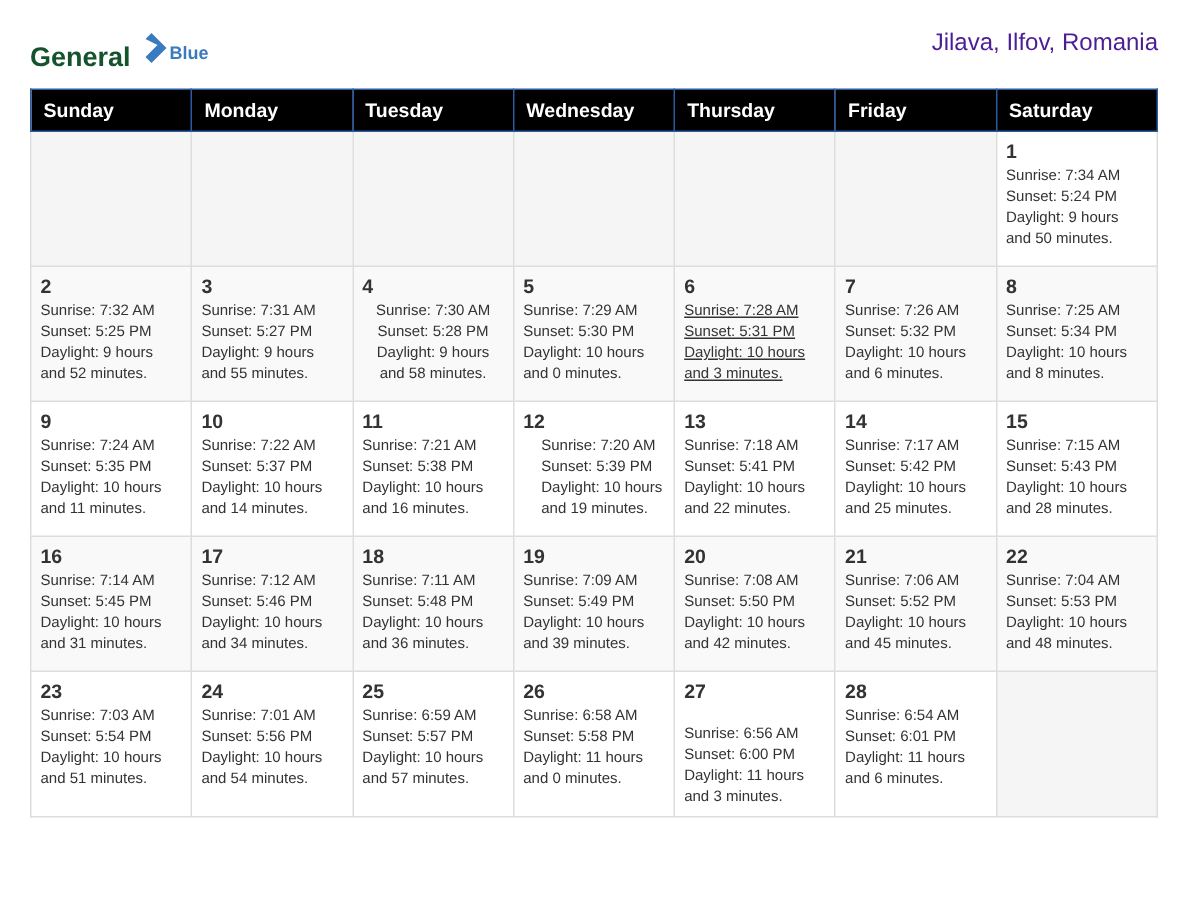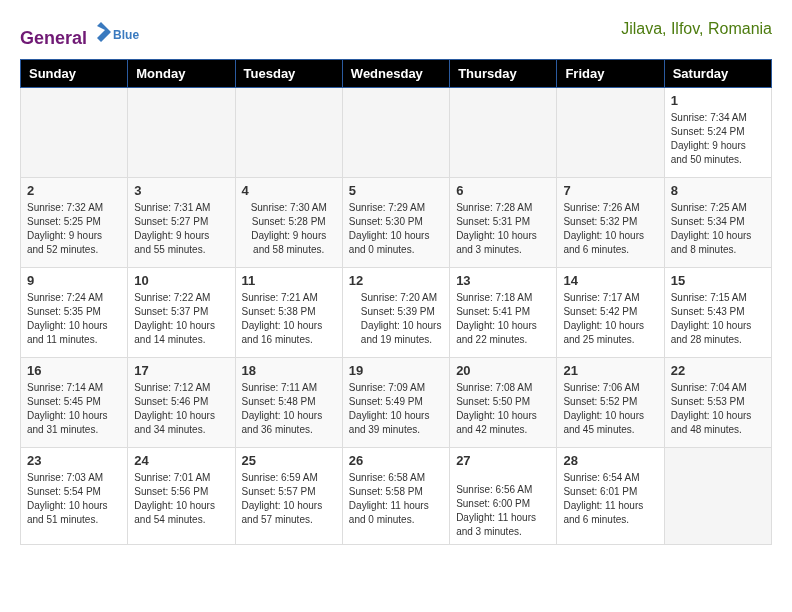--- a/index.html
+++ b/index.html
@@ -16,21 +16,21 @@
       align-items: flex-start;
       margin-bottom: 10px;
     }
     .logo {
       display: flex;
       align-items: center;
     }
     .logo-text-general {
       font-size: 18px;
       font-weight: bold;
-      color: #701a75;
+      color: #14532d;
     }
     .logo-text-blue {
       font-size: 12px;
       font-weight: bold;
       color: #3a7abf;
     }
     .logo-icon {
       width: 24px;
       height: 24px;
       margin-left: 2px;
@@ -38,21 +38,21 @@
     .title-area {
       text-align: right;
     }
     .calendar-title {
       font-size: 36px;
       font-weight: bold;
       color: #333;
     }
     .calendar-subtitle {
       font-size: 16px;
-      color: #4d7c0f;
+      color: #4c1d95;
     }
     .calendar-table {
       width: 100%;
       border-collapse: collapse;
       border: 1px solid #ccc;
     }
     .calendar-table th {
       background-color: #000000;
       color: #fff;
       font-size: 13px;
@@ -158,21 +158,21 @@
         </td>
         <td>
           <span class="day-number">5</span>
           <div class="day-info" style="white-space: pre-line;">Sunrise: 7:29 AM
 Sunset: 5:30 PM
 Daylight: 10 hours
 and 0 minutes.</div>
         </td>
         <td>
           <span class="day-number">6</span>
-          <div class="day-info" style="white-space: pre-line;">Sunrise: 7:28 AM
+          <div class="day-info" style="white-space: pre-line; text-decoration: underline;">Sunrise: 7:28 AM
 Sunset: 5:31 PM
 Daylight: 10 hours
 and 3 minutes.</div>
         </td>
         <td>
           <span class="day-number">7</span>
           <div class="day-info" style="white-space: pre-line;">Sunrise: 7:26 AM
 Sunset: 5:32 PM
 Daylight: 10 hours
 and 6 minutes.</div>

